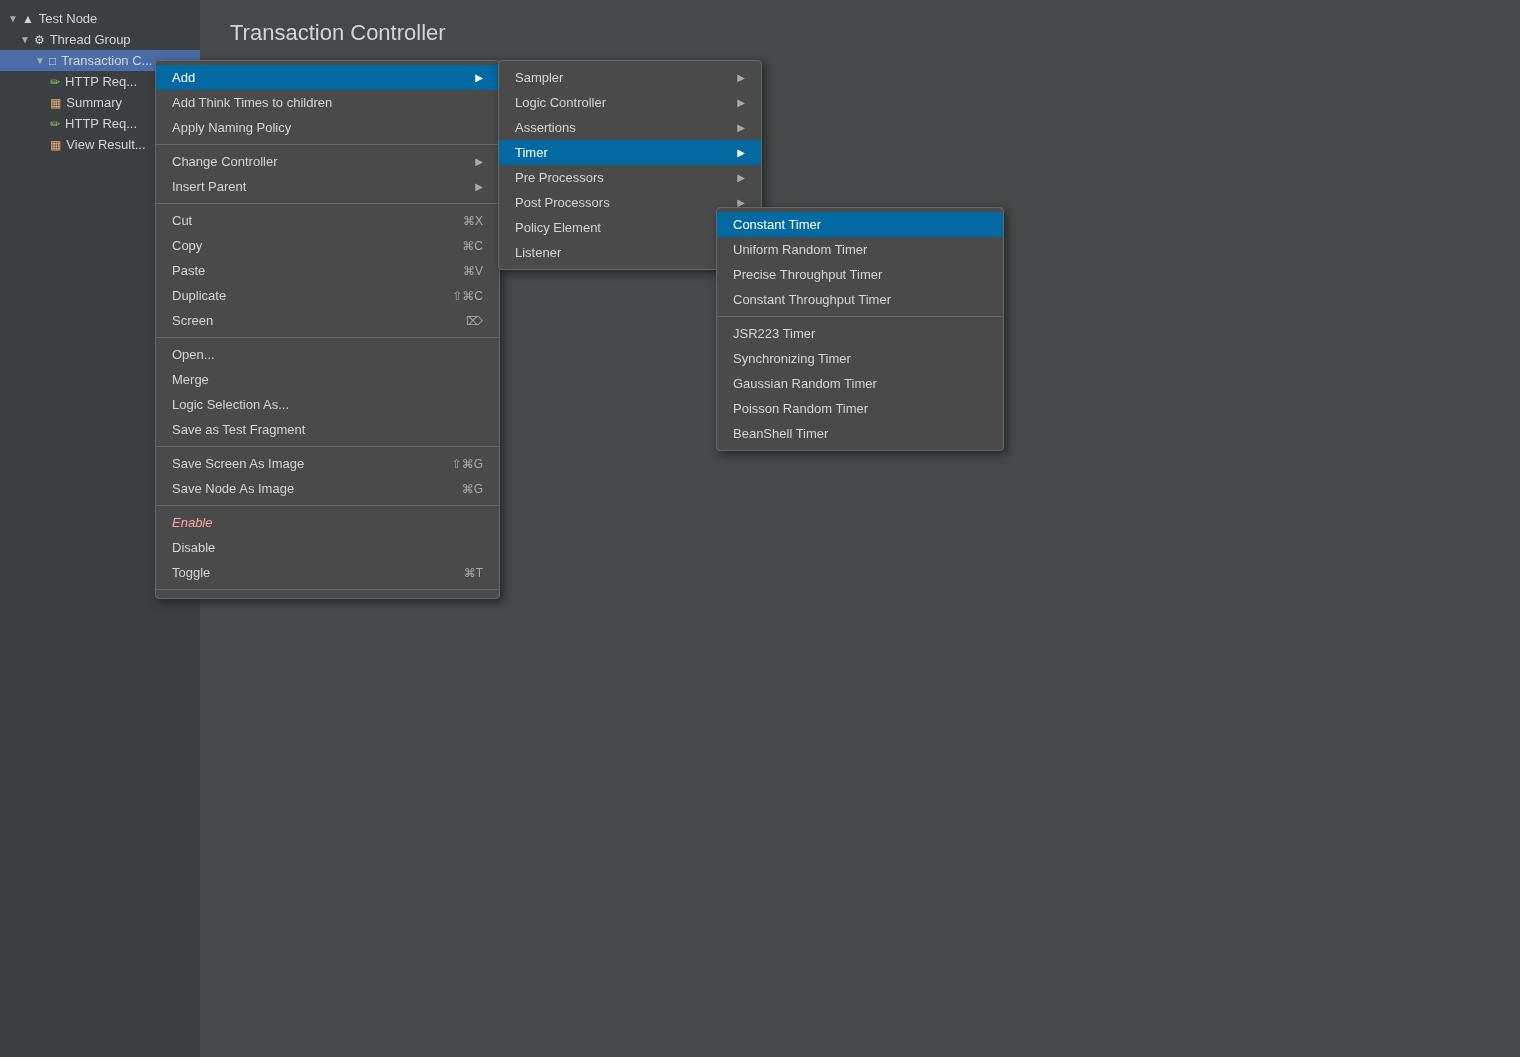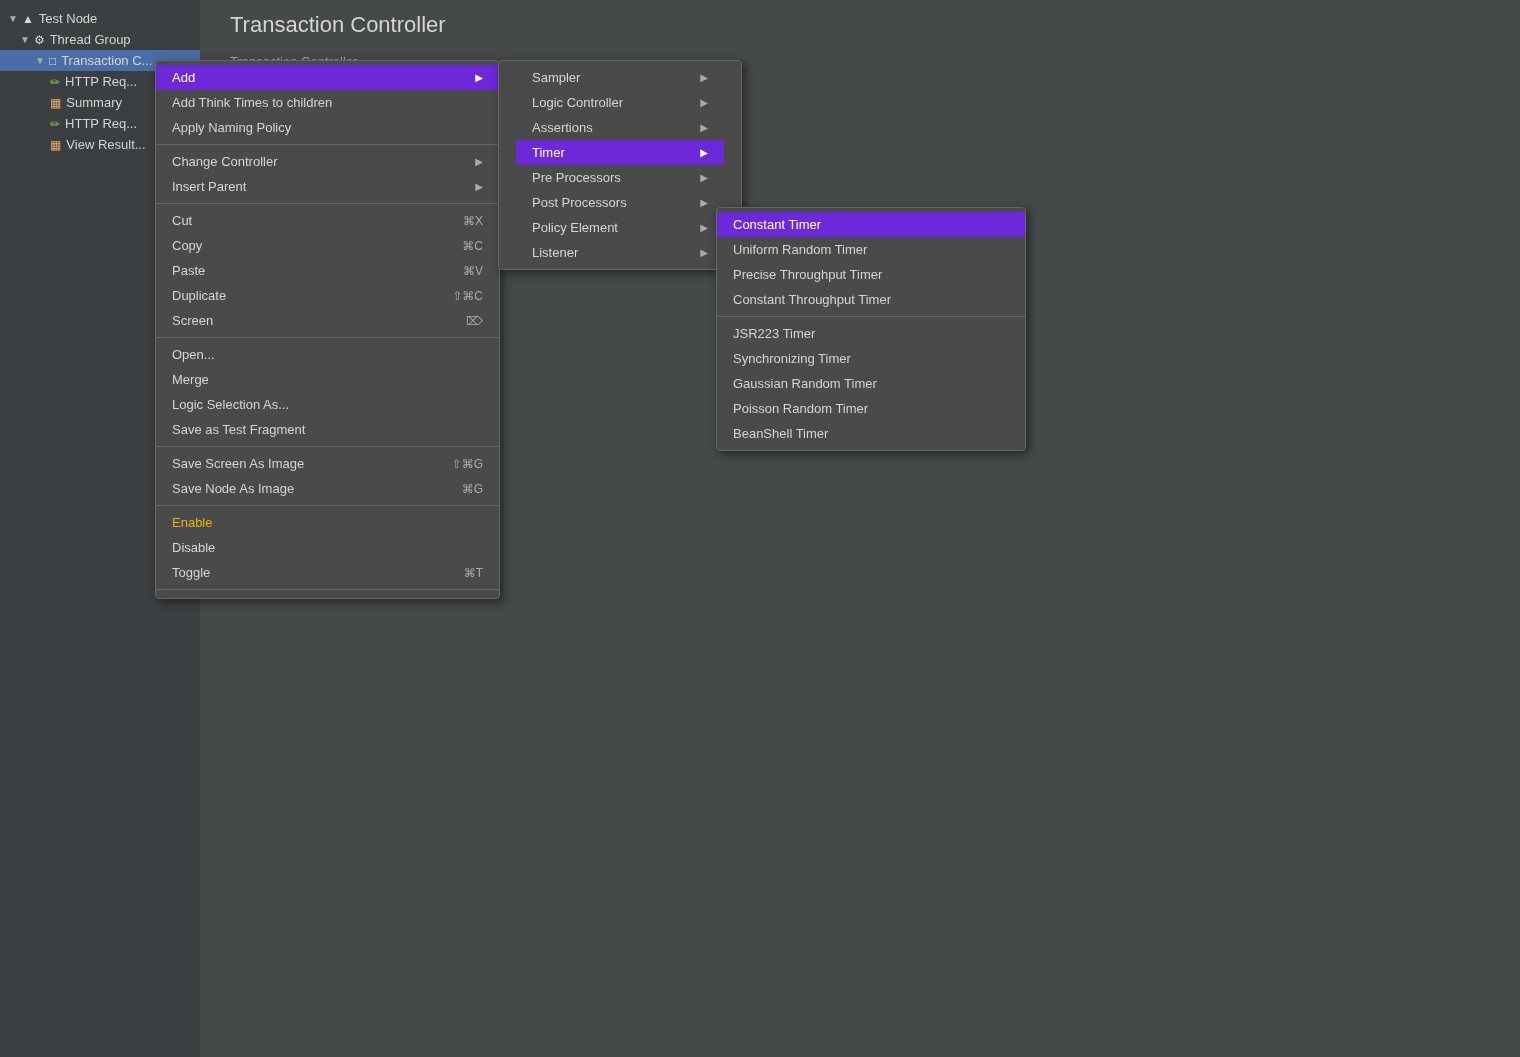--- a/index.html
+++ b/index.html
@@ -47,21 +47,21 @@
     .tree-indent-1 { padding-left: 20px; }
     .tree-indent-2 { padding-left: 35px; }
     .tree-indent-3 { padding-left: 50px; }
 
     
     .main-content {
       position: absolute;
       left: 200px; top: 0;
       right: 0; height: 100%;
       background: #45494a;
-      padding: 12px 30px;
+      padding: 20px 30px;
     }
     .main-title {
       font-size: 22px;
       font-weight: 300;
       color: #d4d4d4;
       margin-bottom: 16px;
     }
 
     
     .context-menu-1 {
@@ -81,26 +81,27 @@
       display: flex;
       align-items: center;
       justify-content: space-between;
       padding: 5px 16px;
       cursor: pointer;
       color: #d4d4d4;
       font-size: 13px;
       white-space: nowrap;
     }
     .menu-item.highlighted {
-      background: #6d28d9;
+      background: #0369a1;
       color: #fff;
     }
     .menu-item.disabled {
-      color: #eab308;
+      color: #fca5a5;
       cursor: default;
+      font-style: italic;
     }
     .menu-item .shortcut {
       margin-left: 40px;
       color: #aaa;
       font-size: 12px;
     }
     .menu-item .arrow-right {
       font-size: 10px;
       color: #aaa;
     }
@@ -111,35 +112,35 @@
       height: 1px;
       background: #666;
       margin: 4px 0;
     }
 
     
     .context-menu-2 {
       position: absolute;
       left: 498px;
       top: 60px;
-      width: 244px;
+      width: 264px;
       background: #4a4a4a;
       border: 1px solid #666;
       border-radius: 4px;
       box-shadow: 3px 3px 10px rgba(0,0,0,0.5);
       z-index: 101;
-      padding: 4px 17px;
+      padding: 4px 0;
     }
 
     
     .context-menu-3 {
       position: absolute;
       left: 716px;
       top: 207px;
-      width: 310px;
+      width: 288px;
       background: #4a4a4a;
       border: 1px solid #666;
       border-radius: 4px;
       box-shadow: 3px 3px 10px rgba(0,0,0,0.5);
       z-index: 102;
       padding: 4px 0;
     }
   </style>
 </head>
 <body>

